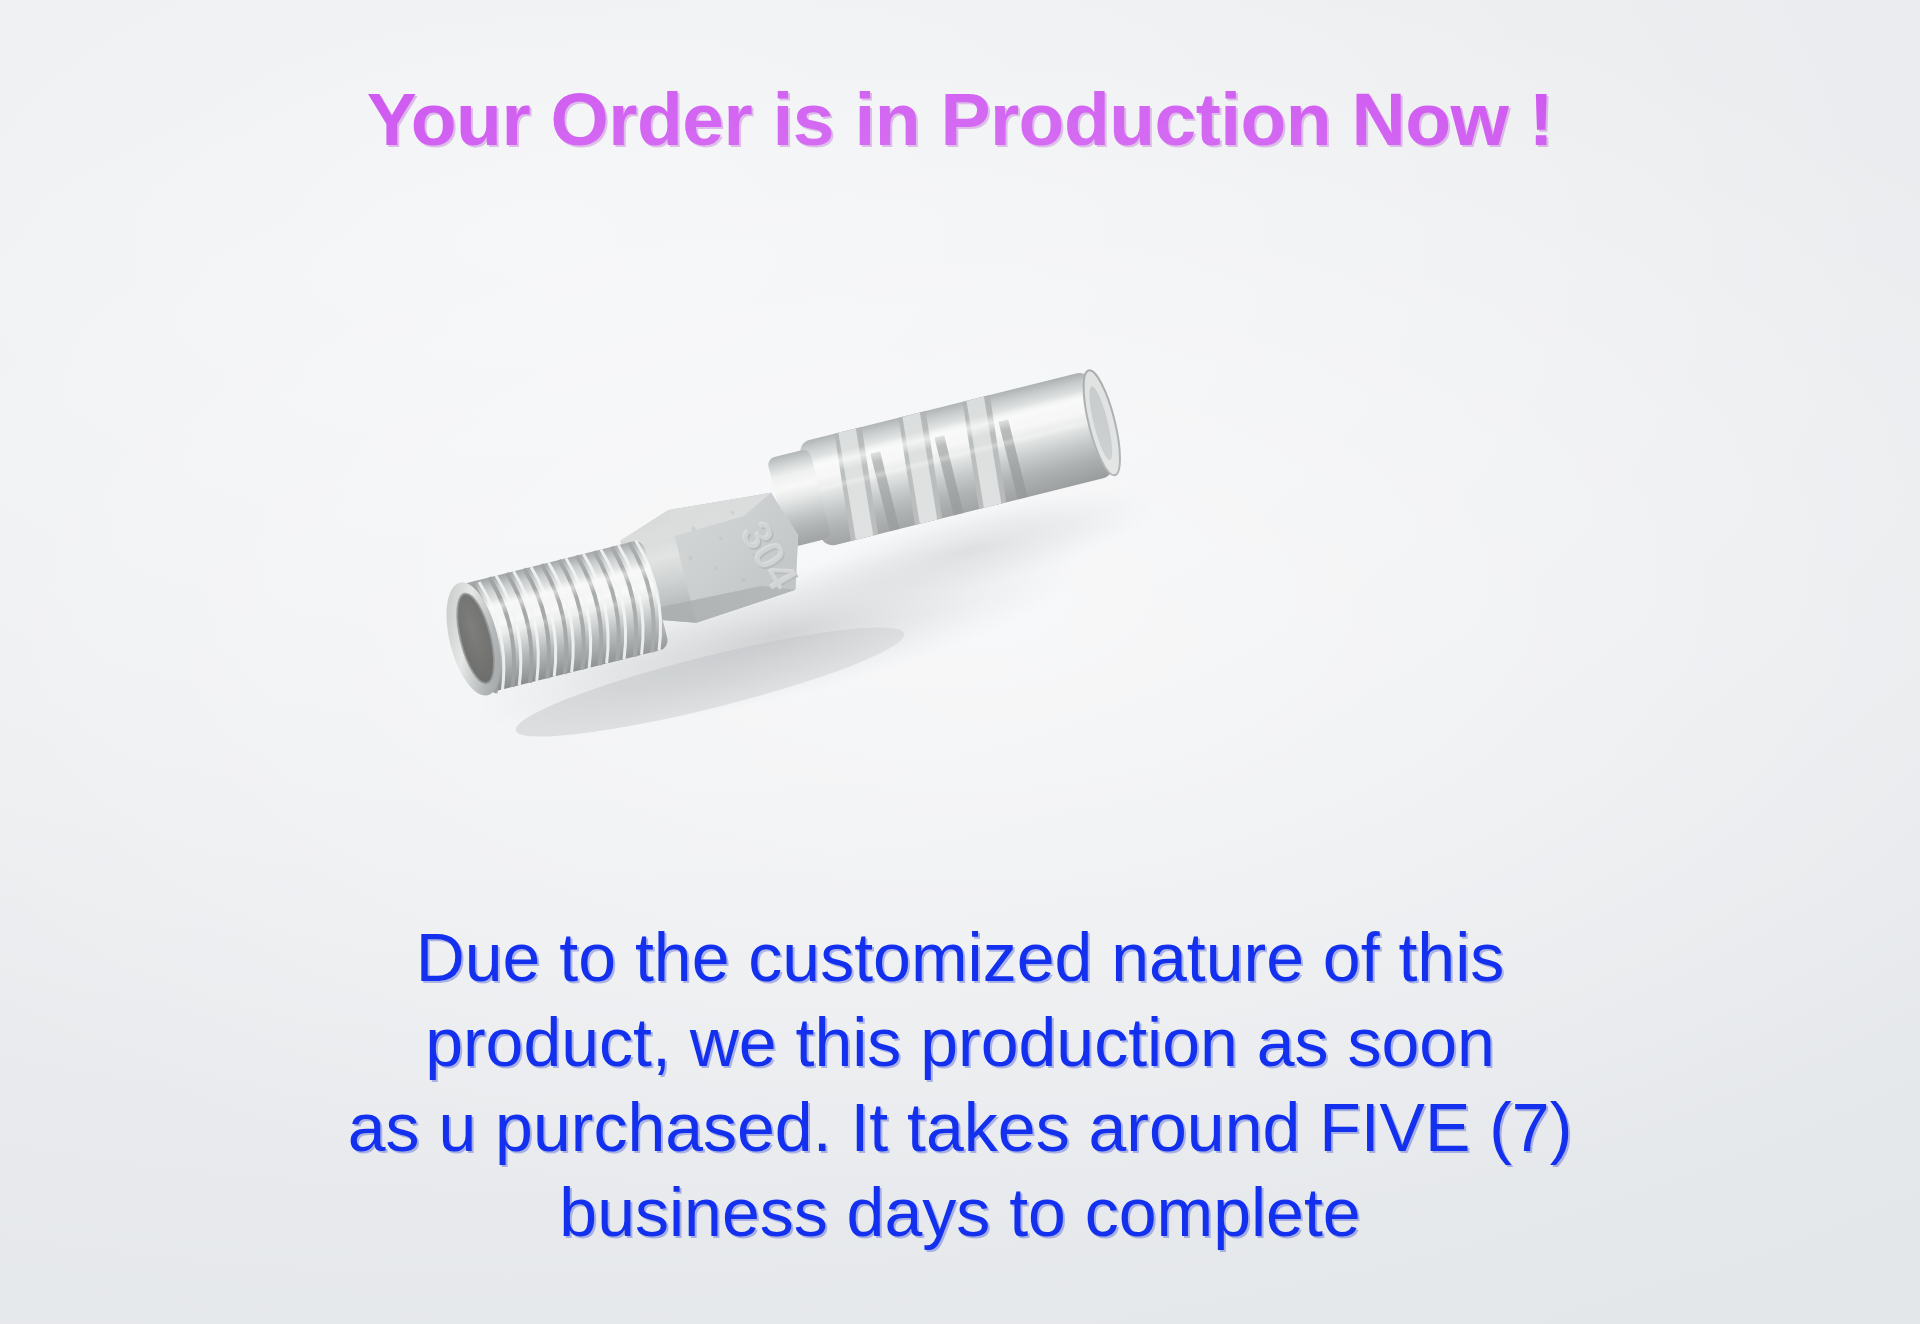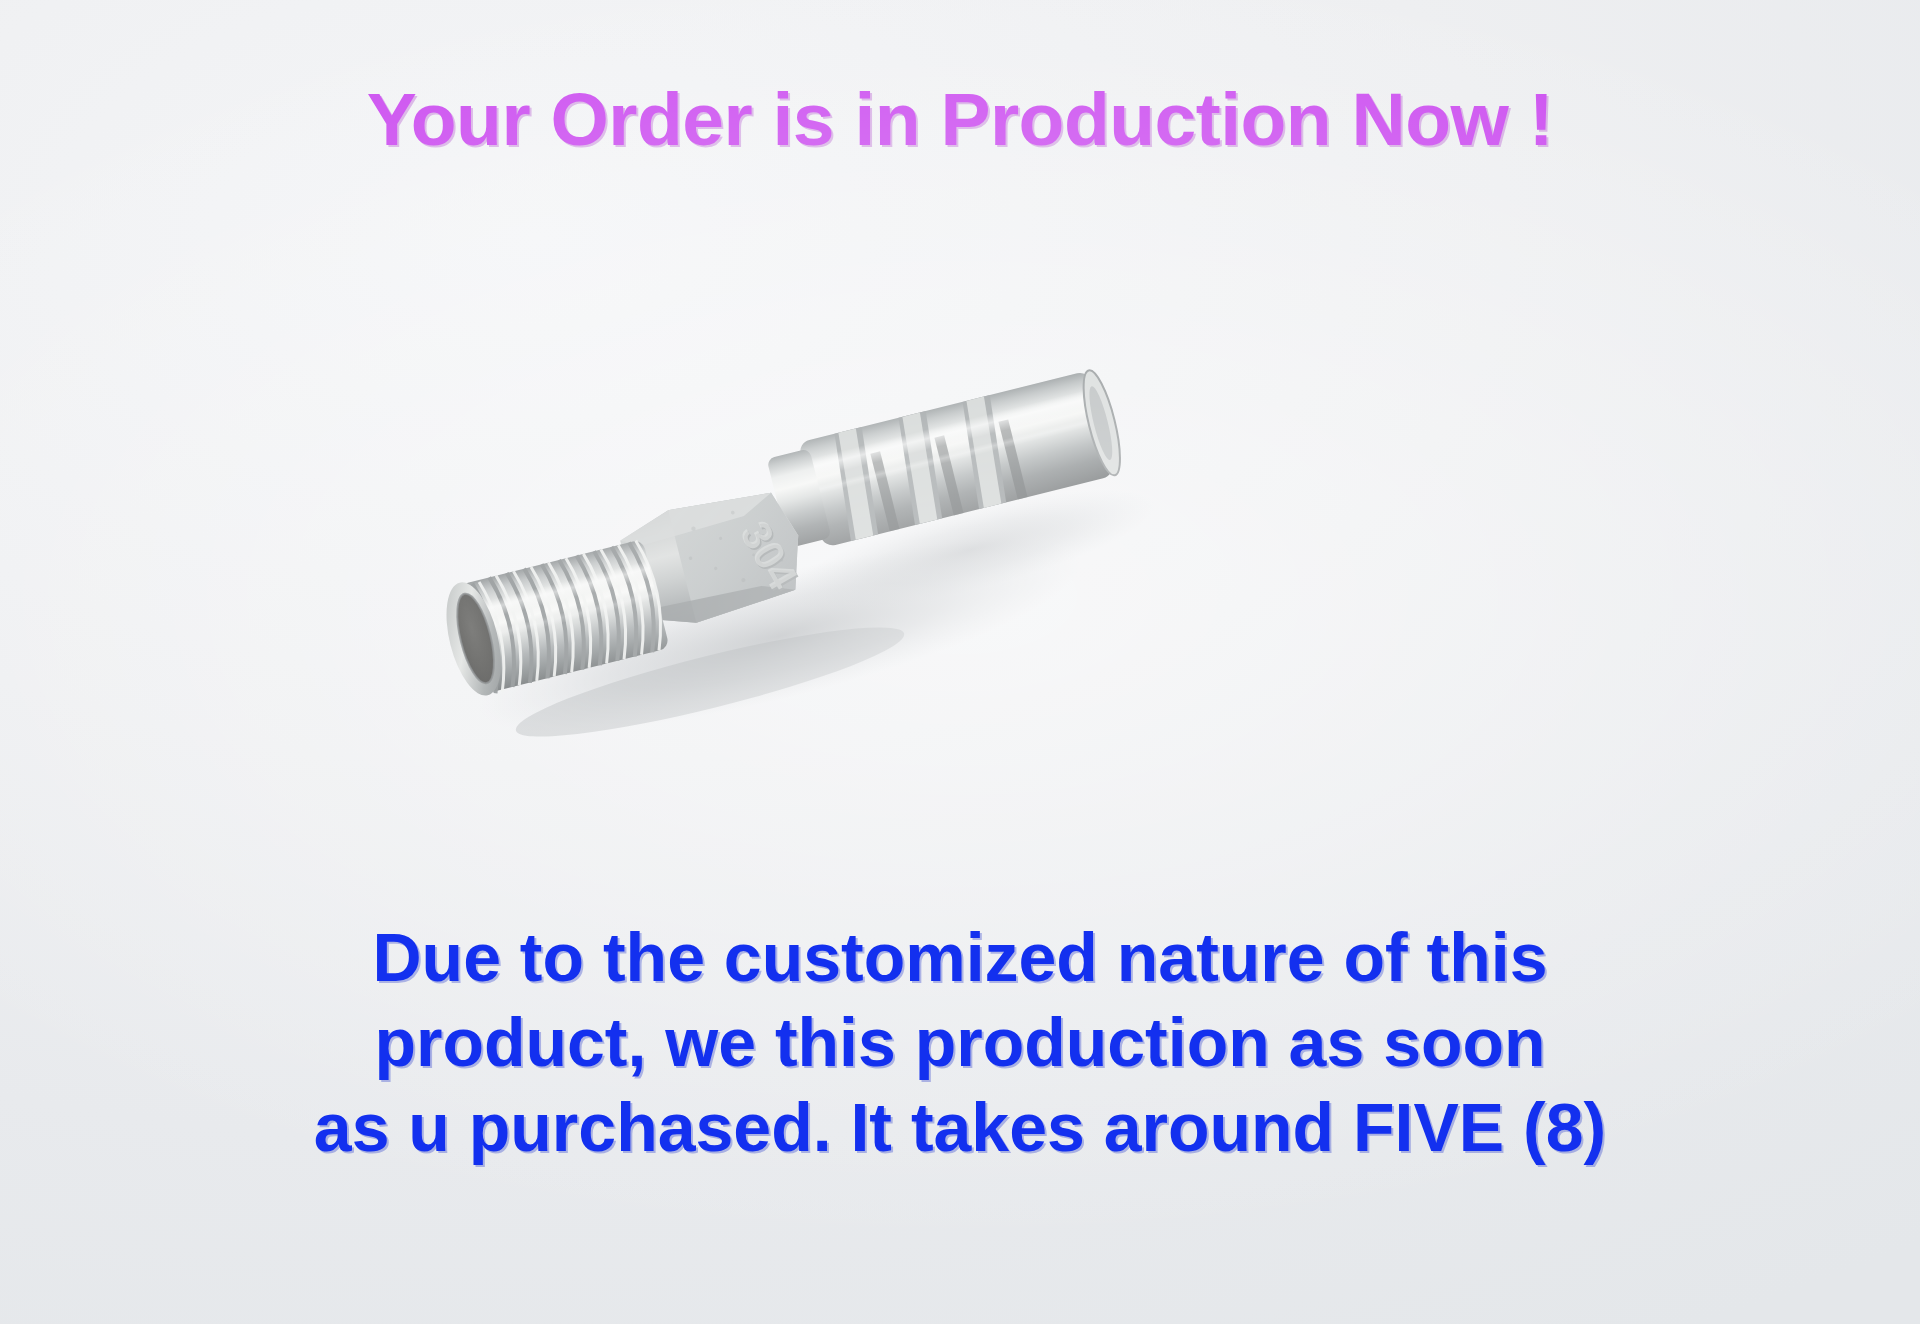--- a/index.html
+++ b/index.html
@@ -64,21 +64,21 @@
 
   
   #body-copy {
     position: absolute;
     left: 70px;
     top: 915px;
     width: 1780px;
     text-align: center;
     font-size: 68px;
     line-height: 85px;
-    font-weight: bold;
+    font-weight: normal;
     color: #1330ef;
     text-shadow: 2px 2px 0 rgba(20, 40, 200, 0.30);
   }
   #body-copy .line {
     display: block;
     white-space: nowrap;
   }
 </style>
 </head>
 <body>
@@ -271,16 +271,17 @@
 
       <ellipse cx="330" cy="432" rx="200" ry="26" fill="rgba(120,126,130,0.30)" transform="rotate(-14 330 432)"></ellipse>
     </svg>
   </div>
 
   <div id="bg-vignette"></div>
 
   <div id="body-copy">
     <span class="line">Due to the customized nature of this</span>
     <span class="line">product, we this production as soon</span>
-    <span class="line">as u purchased. It takes around FIVE (8)</span>
+    <span class="line">as u purchased. It takes around FIVE (7)</span>
+    <span class="line">business days to complete</span>
   </div>
 
 </div>
 
 </body></html>

